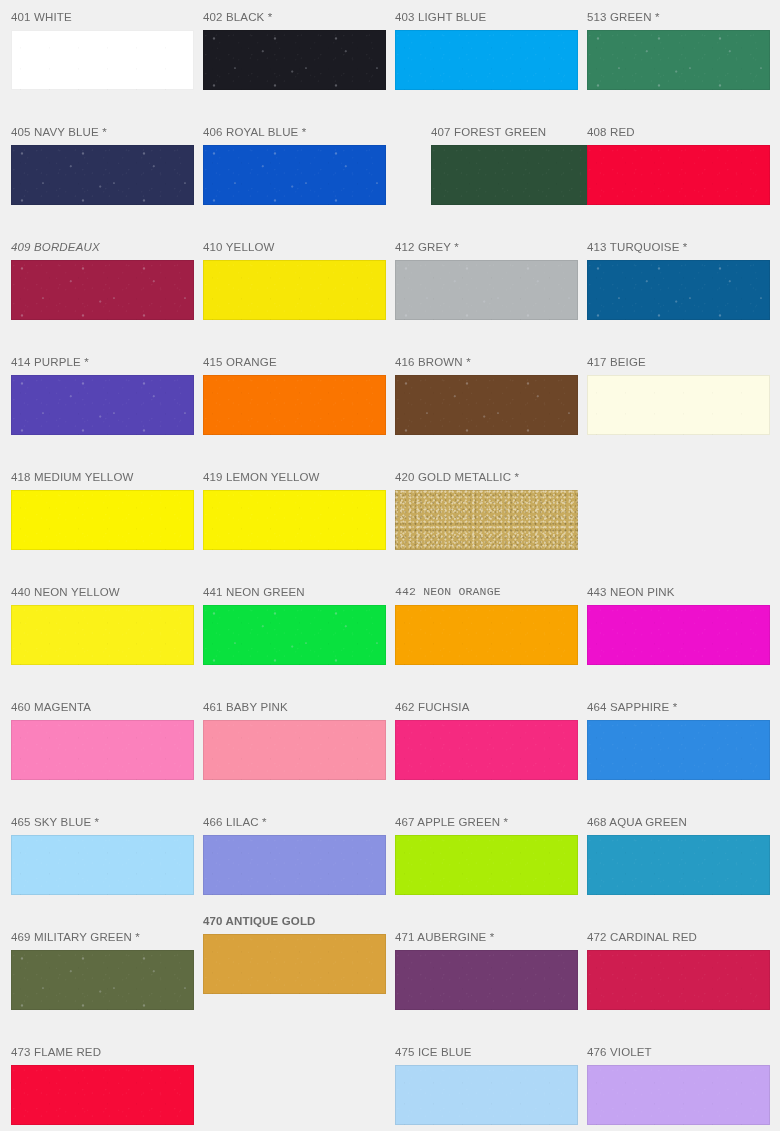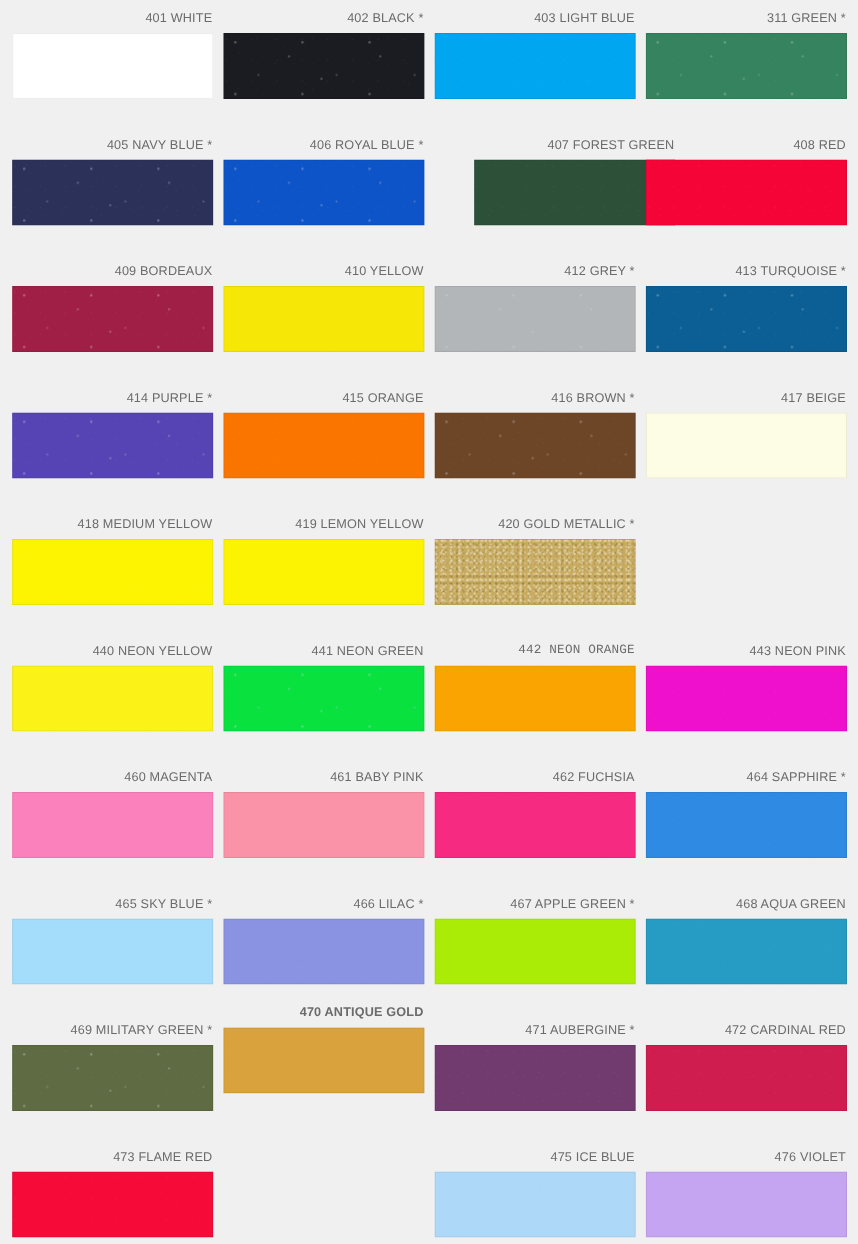--- a/index.html
+++ b/index.html
@@ -20,21 +20,20 @@
     height: 1131px;
   }
   .swatch-cell {
     position: absolute;
     width: 183px;
   }
   .swatch-label {
     font-size: 11.5px;
     line-height: 14px;
     color: #6b6b6b;
-    text-align: right;
     letter-spacing: 0.15px;
     height: 15px;
     white-space: nowrap;
     overflow: hidden;
     padding-right: 1px;
     box-sizing: border-box;
   }
   .swatch-chip {
     width: 183px;
     height: 60px;
@@ -114,21 +113,21 @@
       </div>
     </div>
     <div class="swatch-cell" style="left: 395px; top: 10px;">
       <div class="swatch-label">403 LIGHT BLUE</div>
       <div class="swatch-chip grain" style="width: 183px; height: 60px;">
         <div class="chip-base" style="background: rgb(1, 166, 240);"></div>
         <div class="chip-border"></div>
       </div>
     </div>
     <div class="swatch-cell" style="left: 587px; top: 10px;">
-      <div class="swatch-label">311 GREEN *</div>
+      <div class="swatch-label">513 GREEN *</div>
       <div class="swatch-chip grain speckle" style="width: 183px; height: 60px;">
         <div class="chip-base" style="background: rgb(53, 131, 95);"></div>
         <div class="chip-border"></div>
       </div>
     </div>
     <div class="swatch-cell" style="left: 11px; top: 125px;">
       <div class="swatch-label">405 NAVY BLUE *</div>
       <div class="swatch-chip grain speckle" style="width: 183px; height: 60px;">
         <div class="chip-base" style="background: rgb(43, 49, 89);"></div>
         <div class="chip-border"></div>
@@ -148,21 +147,21 @@
         <div class="chip-border"></div>
       </div>
     </div>
     <div class="swatch-cell" style="left: 587px; top: 125px;">
       <div class="swatch-label">408 RED</div>
       <div class="swatch-chip grain" style="width: 183px; height: 60px;">
         <div class="chip-base" style="background: rgb(245, 5, 55);"></div>
         <div class="chip-border"></div>
       </div>
     </div>
-    <div class="swatch-cell" style="left: 11px; top: 240px;">
+    <div class="swatch-cell" style="left: 11px; top: 240px; font-style: italic;">
       <div class="swatch-label">409 BORDEAUX</div>
       <div class="swatch-chip grain speckle" style="width: 183px; height: 60px;">
         <div class="chip-base" style="background: rgb(160, 31, 70);"></div>
         <div class="chip-border"></div>
       </div>
     </div>
     <div class="swatch-cell" style="left: 203px; top: 240px;">
       <div class="swatch-label">410 YELLOW</div>
       <div class="swatch-chip grain" style="width: 183px; height: 60px;">
         <div class="chip-base" style="background: rgb(247, 231, 6);"></div>

